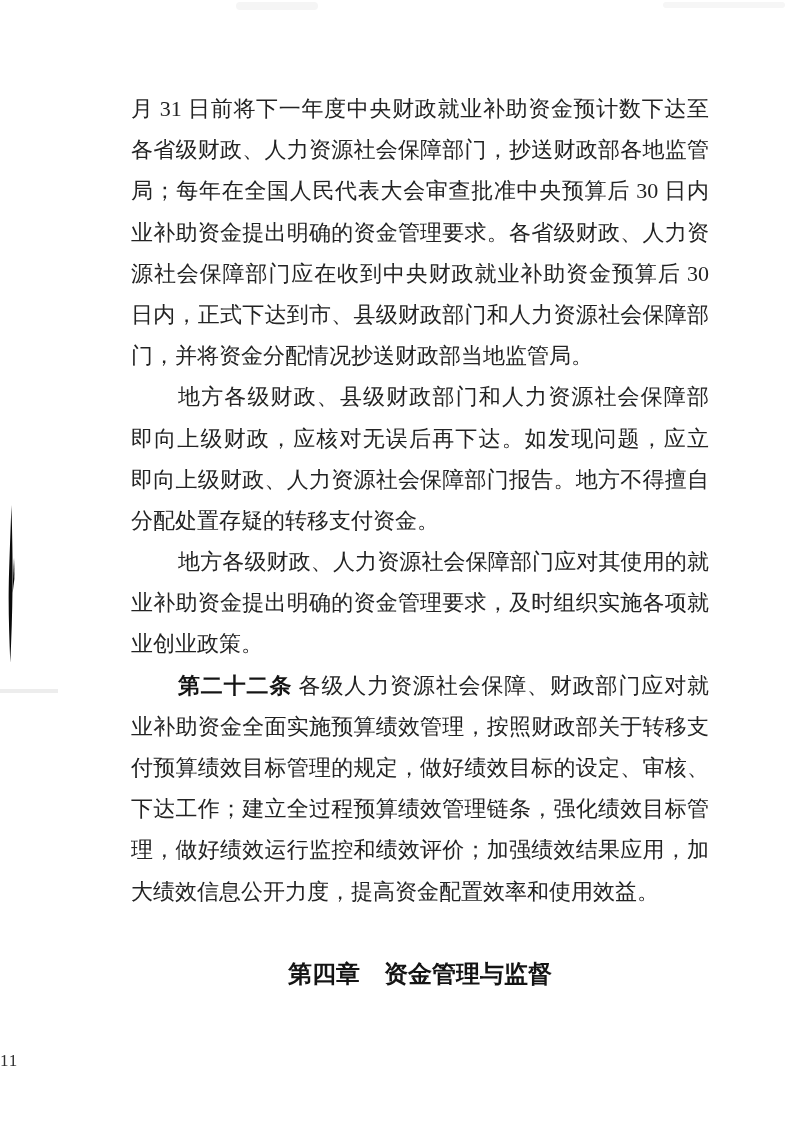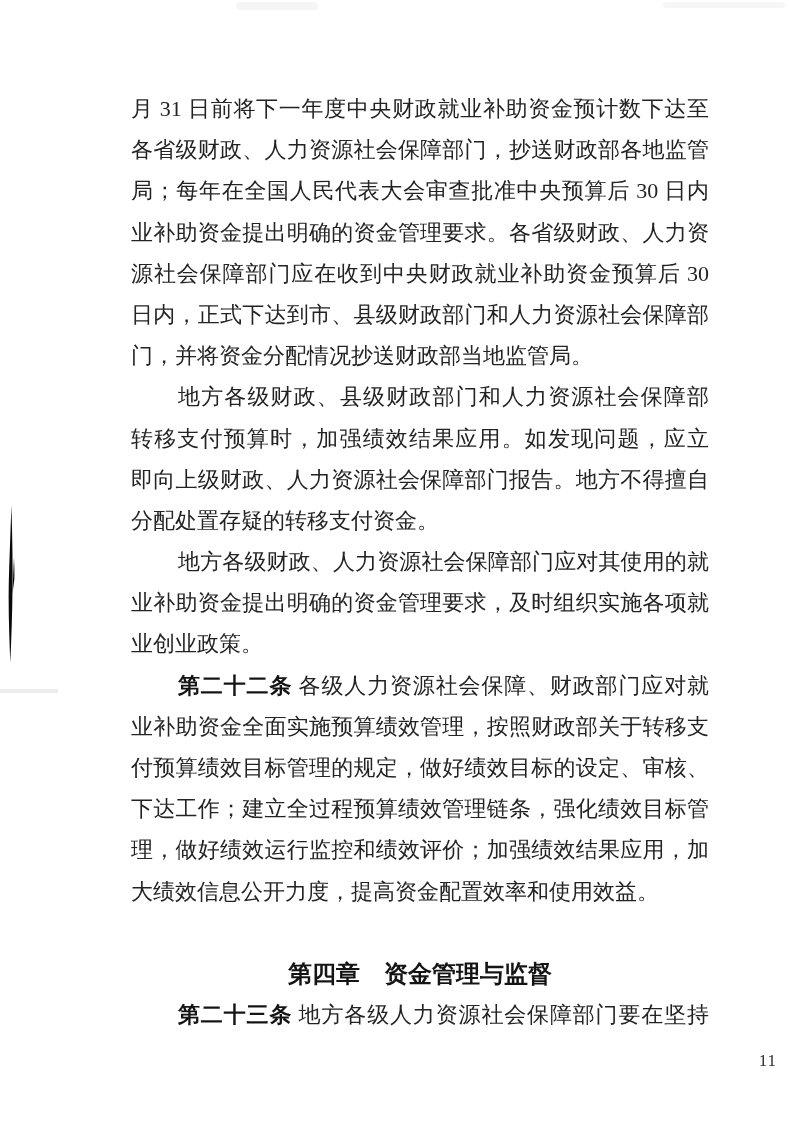--- a/index.html
+++ b/index.html
@@ -53,21 +53,21 @@
     text-indent: 0;
   }
   .spacer {
     height: 41.2px;
   }
   .pageno {
     position: absolute;
     top: 1051px;
     left: 0;
     right: 12px;
-    text-align: right;
+    text-align: left;
     font-size: 17px;
     letter-spacing: 1px;
     color: #2e2e2e;
   }
   
   .streak {
     position: absolute;
     left: 0;
     top: 503px;
   }
@@ -93,37 +93,36 @@
 
   <div class="body-text">
     <div class="line">月 31 日前将下一年度中央财政就业补助资金预计数下达至</div>
     <div class="line">各省级财政、人力资源社会保障部门，抄送财政部各地监管</div>
     <div class="line">局；每年在全国人民代表大会审查批准中央预算后 30 日内</div>
     <div class="line">业补助资金提出明确的资金管理要求。各省级财政、人力资</div>
     <div class="line">源社会保障部门应在收到中央财政就业补助资金预算后 30</div>
     <div class="line">日内，正式下达到市、县级财政部门和人力资源社会保障部</div>
     <div class="line end">门，并将资金分配情况抄送财政部当地监管局。</div>
     <div class="line indent">地方各级财政、县级财政部门和人力资源社会保障部</div>
-    <div class="line">转移支付预算时，加强绩效结果应用。如发现问题，应立</div>
+    <div class="line">即向上级财政，应核对无误后再下达。如发现问题，应立</div>
     <div class="line">即向上级财政、人力资源社会保障部门报告。地方不得擅自</div>
     <div class="line end">分配处置存疑的转移支付资金。</div>
     <div class="line indent">地方各级财政、人力资源社会保障部门应对其使用的就</div>
     <div class="line">业补助资金提出明确的资金管理要求，及时组织实施各项就</div>
     <div class="line end">业创业政策。</div>
 
     <div class="line indent"><b class="art">第二十二条</b><span> 各级人力资源社会保障、财政部门应对就</span></div>
 
     <div class="line">业补助资金全面实施预算绩效管理，按照财政部关于转移支</div>
     <div class="line">付预算绩效目标管理的规定，做好绩效目标的设定、审核、</div>
     <div class="line">下达工作；建立全过程预算绩效管理链条，强化绩效目标管</div>
     <div class="line">理，做好绩效运行监控和绩效评价；加强绩效结果应用，加</div>
     <div class="line end">大绩效信息公开力度，提高资金配置效率和使用效益。</div>
 
     <div class="spacer"></div>
 
     <div class="line chapter">第四章　资金管理与监督</div>
 
-    <div class="line indent"><b class="art">第二十三条</b><span> 地方各级人力资源社会保障部门要在坚持</span></div>
   </div>
 
   <div class="pageno">11</div>
 
 </div>
 
 </body></html>

